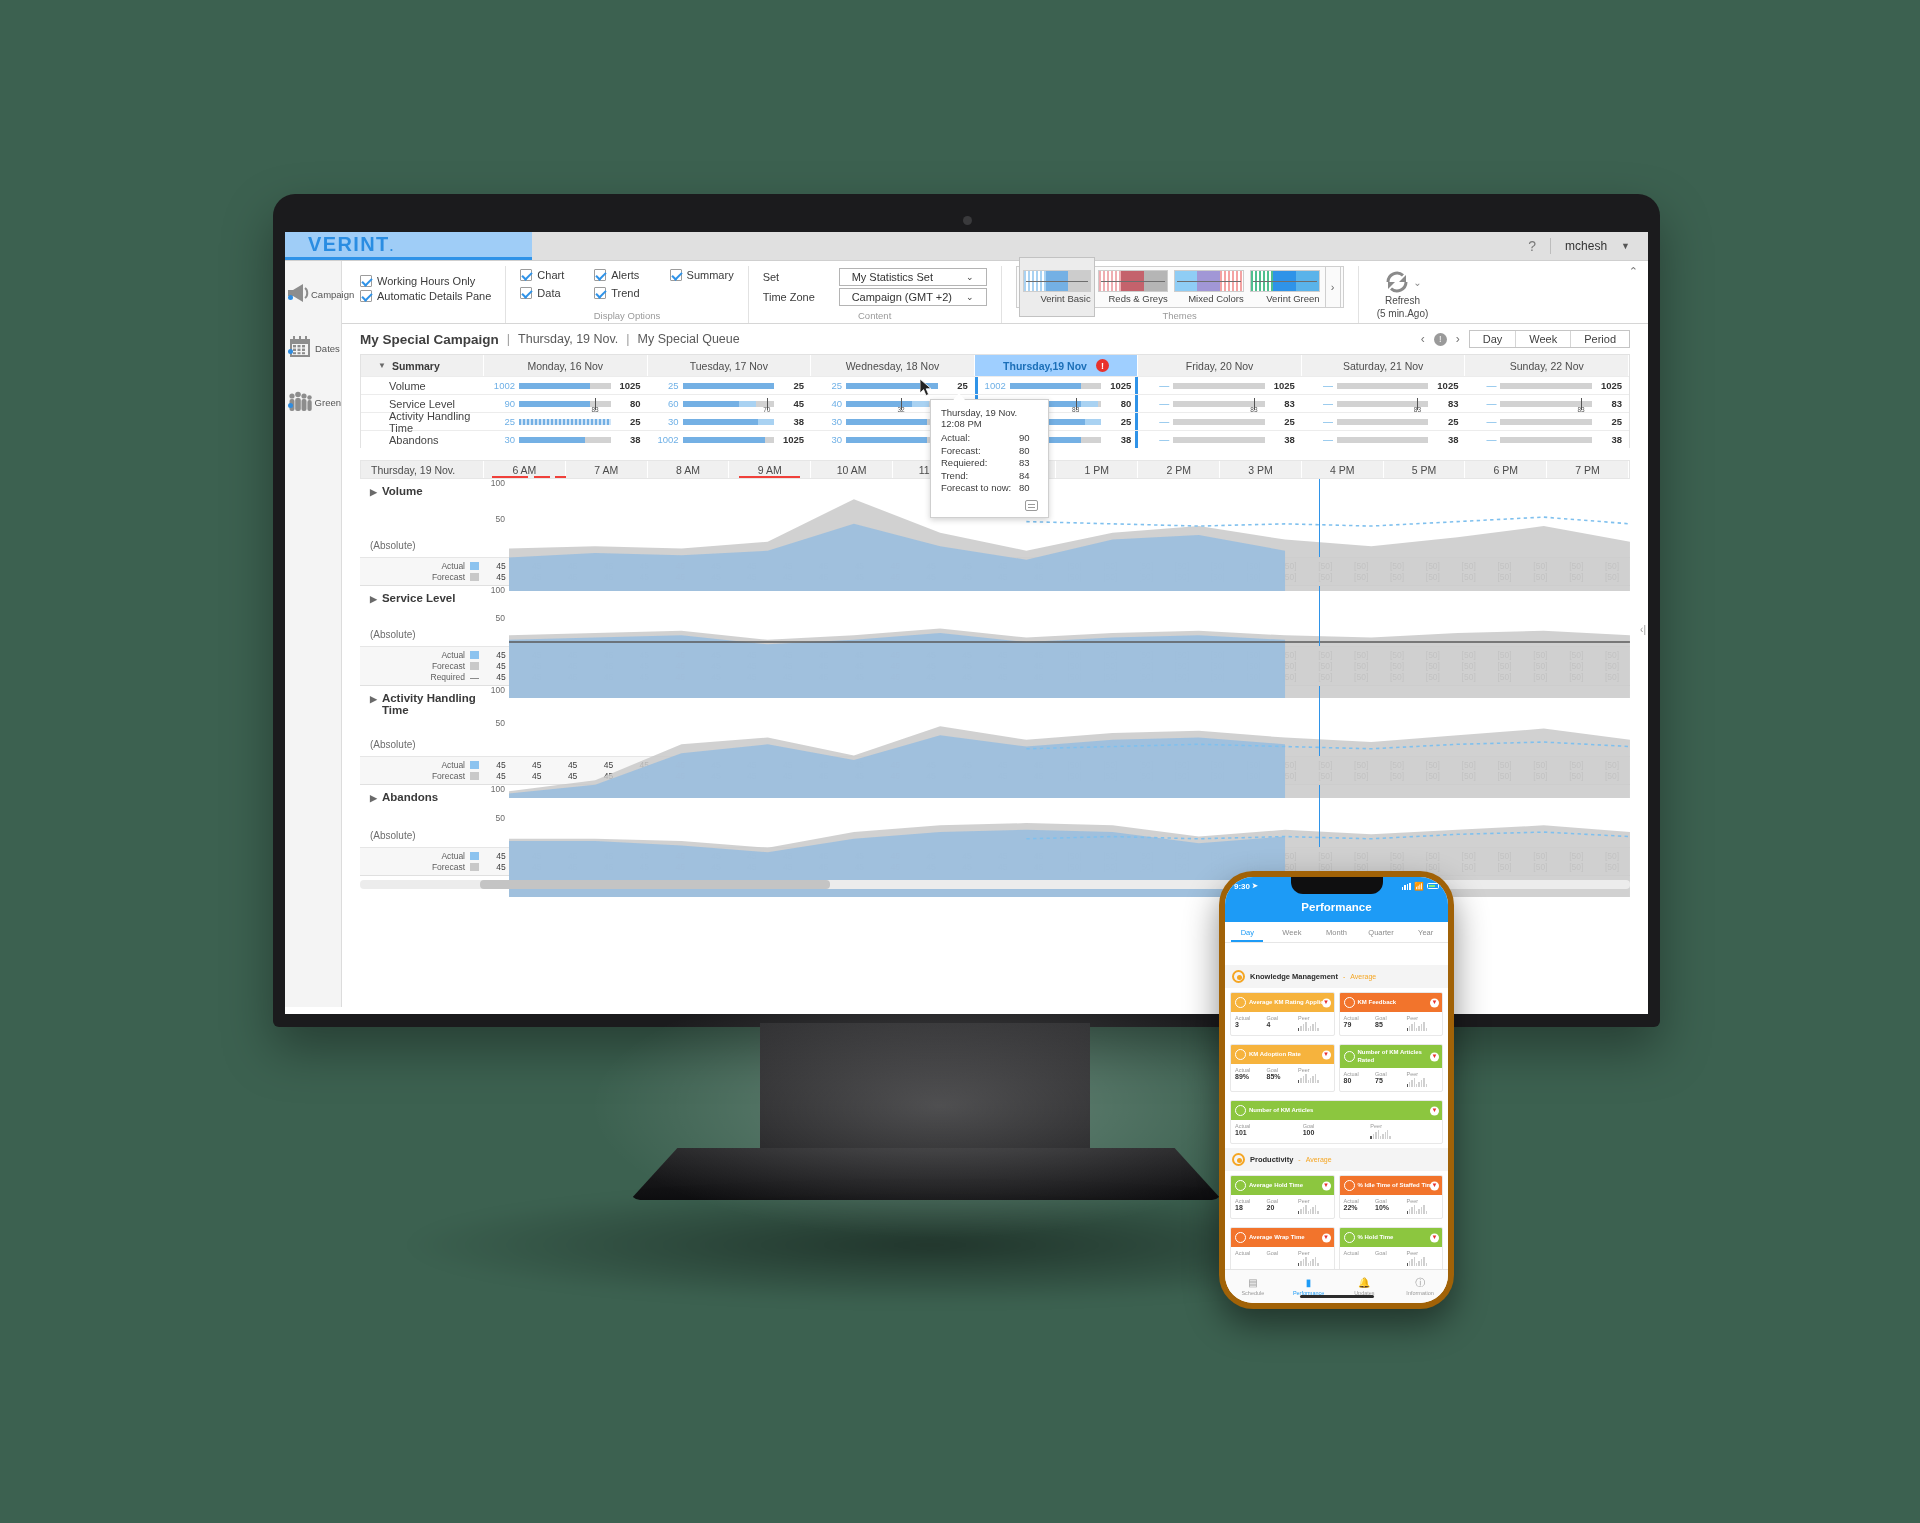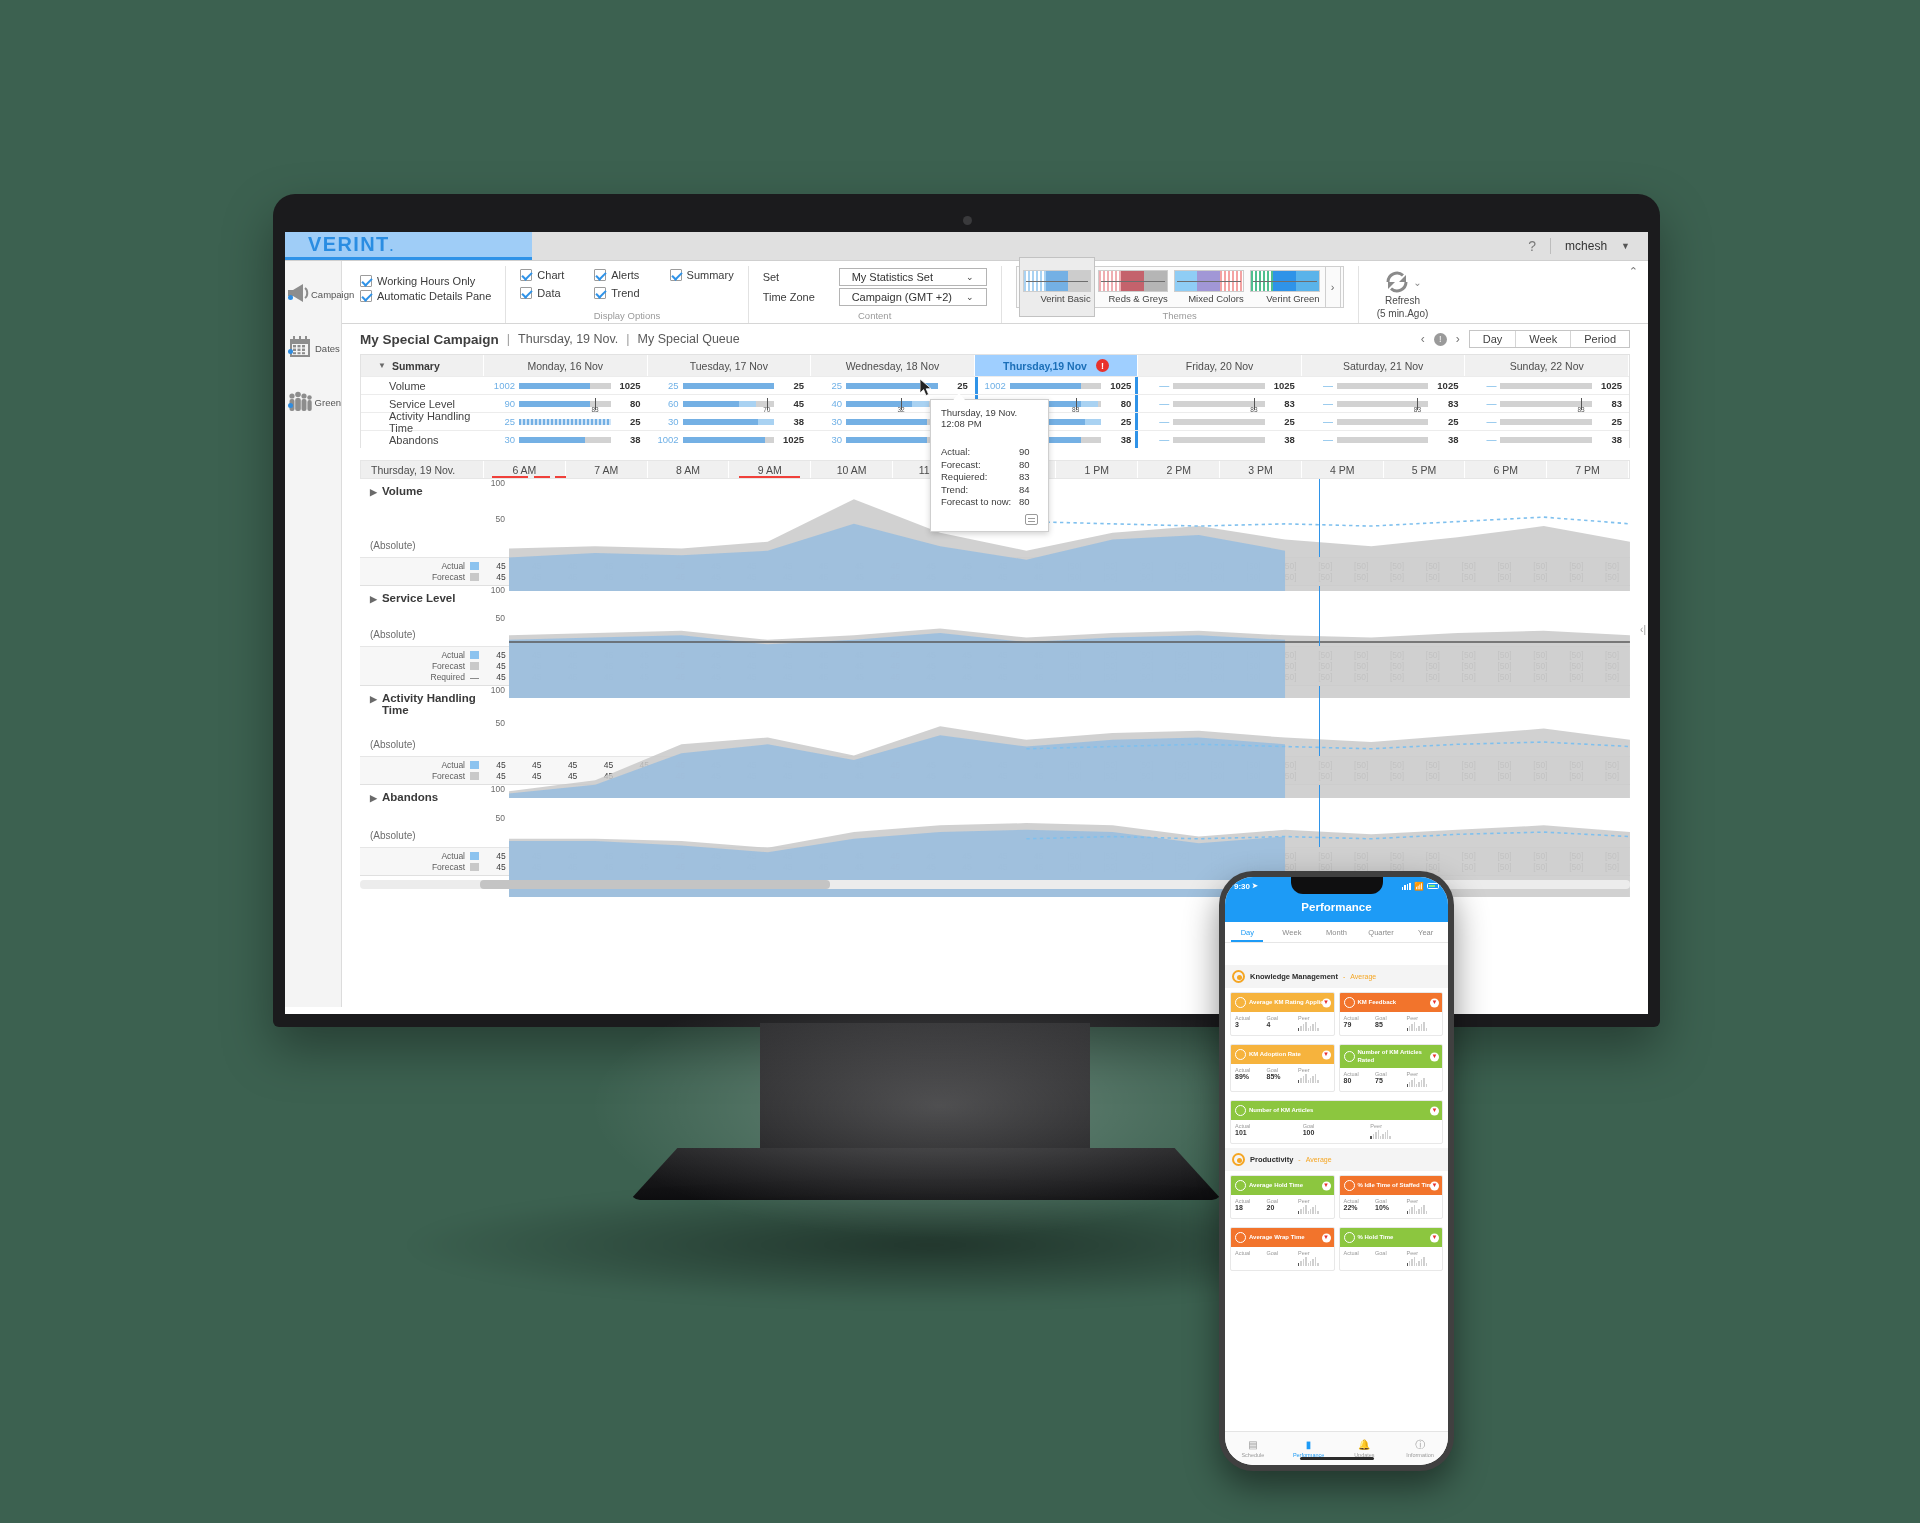--- a/index.html
+++ b/index.html
@@ -163,34 +163,34 @@
   .dvals span{flex:1;text-align:center;font-size:8.5px;color:#3d3d3d;}
   .dvals span.red{color:#e8322e;font-weight:bold;}
   .dvals span.fut{color:#9a9a9a;}
 
   .hscroll{height:9px;background:#ececec;margin:4px 0 0 0;position:relative;border-radius:4px;}
   .hscroll .thumb{position:absolute;left:120px;top:0;bottom:0;width:350px;background:#c4c4c4;border-radius:4px;}
   .right-collapse{position:absolute;right:2px;top:300px;font-size:10px;color:#999;}
 
   
   .tooltip{position:absolute;background:#fff;border:1px solid #cfcfcf;box-shadow:0 2px 6px rgba(0,0,0,.18);padding:7px 10px 6px 10px;z-index:40;}
-  .tooltip .tt-title{font-size:9.5px;color:#3c3c3c;margin-bottom:17px;}
+  .tooltip .tt-title{font-size:9.5px;color:#3c3c3c;margin-bottom:3px;}
   .tt-line{display:flex;font-size:9.5px;color:#3c3c3c;line-height:12.5px;}
   .tt-line .k{width:78px;}
   .tt-line .v{}
   .tt-foot{display:flex;justify-content:flex-end;margin-top:5px;}
   .tt-note{width:13px;height:11px;border:1px solid #9a9a9a;border-radius:2px;position:relative;}
   .tt-note::after{content:"";position:absolute;left:2px;right:2px;top:3px;height:1px;background:#9a9a9a;box-shadow:0 3px 0 #9a9a9a;}
   .tt-arrow{position:absolute;top:-7px;left:22px;width:12px;height:7px;background:#fff;clip-path:polygon(50% 0,100% 100%,0 100%);border-left:1px solid #cfcfcf;}
   .cursor-arrow{position:absolute;z-index:45;}
 
   
   #phone{
-    position:absolute;left:1219px;top:871px;width:235px;height:600px;
-    background:#404040;border-radius:34px;padding:6px;
+    position:absolute;left:1219px;top:871px;width:235px;height:438px;
+    background:#a16207;border-radius:34px;padding:6px;
     box-shadow:0 16px 34px rgba(0,0,0,.45);
   }
   #phone-screen{width:100%;height:100%;background:#fff;border-radius:28px;overflow:hidden;position:relative;}
   .notch{position:absolute;left:50%;top:0;transform:translateX(-50%);width:92px;height:17px;background:#0f0f10;border-radius:0 0 12px 12px;z-index:5;}
   .ph-status{height:18px;background:#1d9bf6;display:flex;align-items:center;justify-content:space-between;padding:0 9px;color:#fff;font-size:8px;font-weight:bold;}
   .ph-status .right{display:flex;gap:3px;align-items:center;}
   .sig{display:flex;gap:1px;align-items:flex-end;}
   .sig i{width:1.6px;background:#fff;display:block;}
   .batt{width:12px;height:6px;border:1px solid #fff;border-radius:1.5px;position:relative;}
   .batt i{position:absolute;left:1px;top:1px;bottom:1px;right:3px;background:#7ef07e;}

